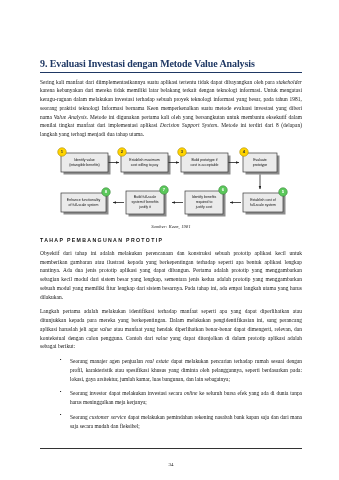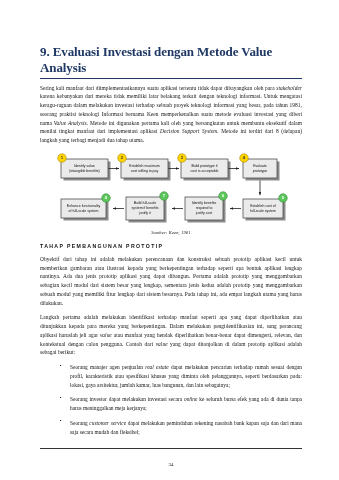--- a/index.html
+++ b/index.html
@@ -20,24 +20,24 @@
     position: absolute;
     left: 40px;
     top: 40px;
     width: 262px;
   }
 
   
   .sec-title {
     font-family: "Liberation Serif", serif;
     font-weight: bold;
-    font-size: 13px;
+    font-size: 10px;
     letter-spacing: -0.1px;
     color: #1f3864;
-    margin: 4px 0 1px 0;
+    margin: 18px 0 1px 0;
     line-height: 1.25;
   }
   .title-rule {
     border: 0;
     border-top: 0.8px solid #1f3864;
     margin: 0 0 5px 0;
     width: 100%;
   }
 
   

